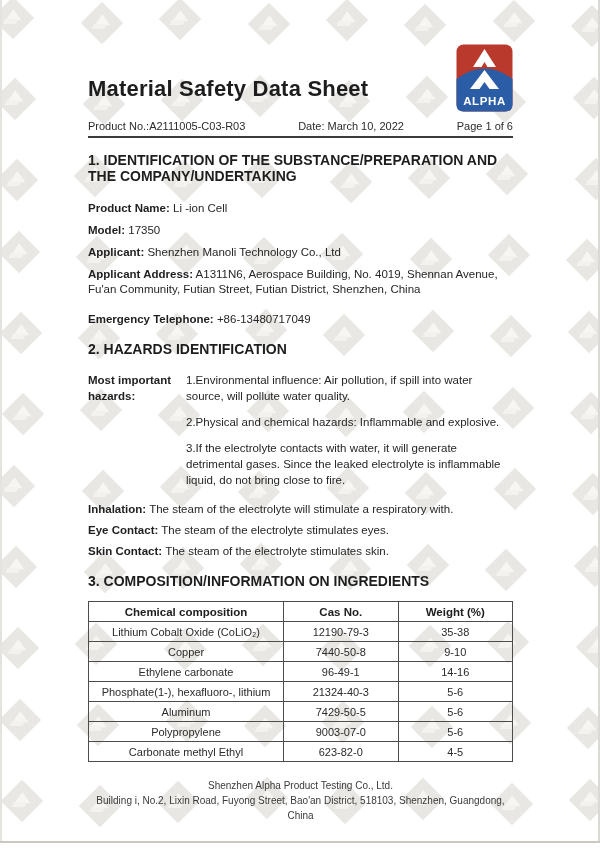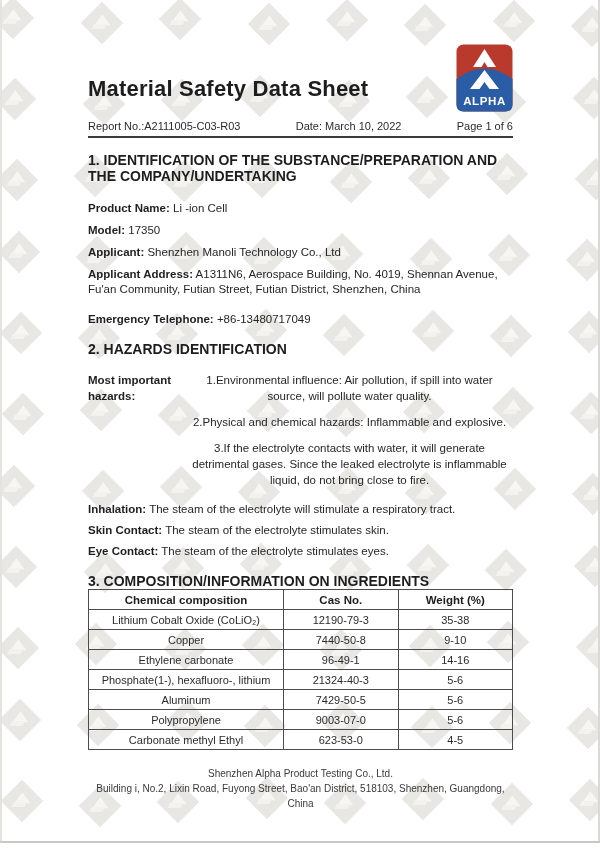--- a/index.html
+++ b/index.html
@@ -72,27 +72,27 @@
     line-height: 16px; margin: 14px 0 0 0;
   }
   .s1-fields { margin-top: 17px; }
   .field { font-size: 11.5px; line-height: 15px; margin: 0 0 7px 0; }
   .field b, .s2-field b, .hazard-label { font-weight: bold; color: #1f1f1f; }
   .field-gap { margin-top: 15px; }
 
   .hazard-row { display: flex; margin-top: 15px; font-size: 11.5px; line-height: 16px; }
   .hazard-label { width: 98px; flex: 0 0 98px; }
   .hazard-items { flex: 1; }
-  .hazard-items p { margin: 0 0 10px 0; text-align: center; }
+  .hazard-items p { margin: 0 0 10px 0; }
 
   .s2-fields { margin-top: 4px; }
   .s2-field { font-size: 11.5px; line-height: 15px; margin: 0 0 6px 0; }
 
   .comp-table {
-    width: 100%; 
+    width: 100%; margin-top: 12px;
     border-collapse: collapse;
     font-size: 11px; color: #2b2b2b;
   }
   .comp-table th, .comp-table td {
     border: 1px solid #4c4c4c;
     height: 19px; padding: 0 2px;
     text-align: center; vertical-align: middle;
     font-weight: normal;
   }
   .comp-table th { font-weight: bold; font-size: 11.5px; color: #1d1d1d; }
@@ -209,21 +209,21 @@
 
     <svg class="logo" viewBox="0 0 57 68" aria-hidden="true">
       <rect x="0.5" y="0.5" width="56" height="67" rx="7" fill="#b93a2c"></rect>
       <path d="M0.5,35 Q14,24.5 28.5,24.5 Q43,24.5 56.5,35 L56.5,60.5 Q56.5,67.5 49.5,67.5 L7.5,67.5 Q0.5,67.5 0.5,60.5 Z" fill="#2b5ca6"></path>
       <path d="M28.5,5 L40,23 L31.5,23 L28.5,18 L25.5,23 L17,23 Z" fill="#ffffff"></path>
       <path d="M28.5,26 L43,45 L33.5,45 L28.5,38 L23.5,45 L14,45 Z" fill="#ffffff"></path>
       <text x="28.5" y="61" text-anchor="middle" font-size="11.5" font-weight="bold" fill="#ffffff" letter-spacing="0.6" font-family="Liberation Sans, sans-serif">ALPHA</text>
     </svg>
 
     <div class="report-row">
-      <span>Report No.:A2111005-C03-R03</span>
+      <span>Product No.:A2111005-C03-R03</span>
       <span>Date: March 10, 2022</span>
       <span>Page 1 of 6</span>
     </div>
   </div>
 
   <div class="sec-heading">1. IDENTIFICATION OF THE SUBSTANCE/PREPARATION AND THE COMPANY/UNDERTAKING</div>
   <div class="s1-fields">
     <p class="field"><b>Product Name:</b> <span>Li -ion Cell</span></p>
     <p class="field"><b>Model:</b> <span>17350</span></p>
     <p class="field"><b>Applicant:</b> <span>Shenzhen Manoli Technology Co., Ltd</span></p>
@@ -234,23 +234,23 @@
   <div class="sec-heading">2. HAZARDS IDENTIFICATION</div>
   <div class="hazard-row">
     <div class="hazard-label">Most important hazards:</div>
     <div class="hazard-items">
       <p>1.Environmental influence: Air pollution, if spill into water source, will pollute water quality.</p>
       <p>2.Physical and chemical hazards: Inflammable and explosive.</p>
       <p>3.If the electrolyte contacts with water, it will generate detrimental gases. Since the leaked electrolyte is inflammable liquid, do not bring close to fire.</p>
     </div>
   </div>
   <div class="s2-fields">
-    <p class="s2-field"><b>Inhalation:</b> <span>The steam of the electrolyte will stimulate a respiratory tract.</span></p>
+    <p class="s2-field"><b>Inhalation:</b> <span>The steam of the electrolyte will stimulate a respiratory with.</span></p>
+    <p class="s2-field"><b>Eye Contact:</b> <span>The steam of the electrolyte stimulates eyes.</span></p>
     <p class="s2-field"><b>Skin Contact:</b> <span>The steam of the electrolyte stimulates skin.</span></p>
-    <p class="s2-field"><b>Eye Contact:</b> <span>The steam of the electrolyte stimulates eyes.</span></p>
   </div>
 
   <div class="sec-heading">3. COMPOSITION/INFORMATION ON INGREDIENTS</div>
   <table class="comp-table">
     <thead>
       <tr>
         <th class="col-chem">Chemical composition</th>
         <th class="col-cas">Cas No.</th>
         <th class="col-wt">Weight (%)</th>
       </tr>
@@ -281,21 +281,21 @@
         <td>7429-50-5</td>
         <td>5-6</td>
       </tr>
       <tr>
         <td>Polypropylene</td>
         <td>9003-07-0</td>
         <td>5-6</td>
       </tr>
       <tr>
         <td>Carbonate methyl Ethyl</td>
-        <td>623-53-0</td>
+        <td>623-82-0</td>
         <td>4-5</td>
       </tr>
     </tbody>
   </table>
 
   <div class="doc-footer">
     <div>Shenzhen Alpha Product Testing Co., Ltd.</div>
     <div>Building i, No.2, Lixin Road, Fuyong Street, Bao'an District, 518103, Shenzhen, Guangdong, China</div>
   </div>
 

